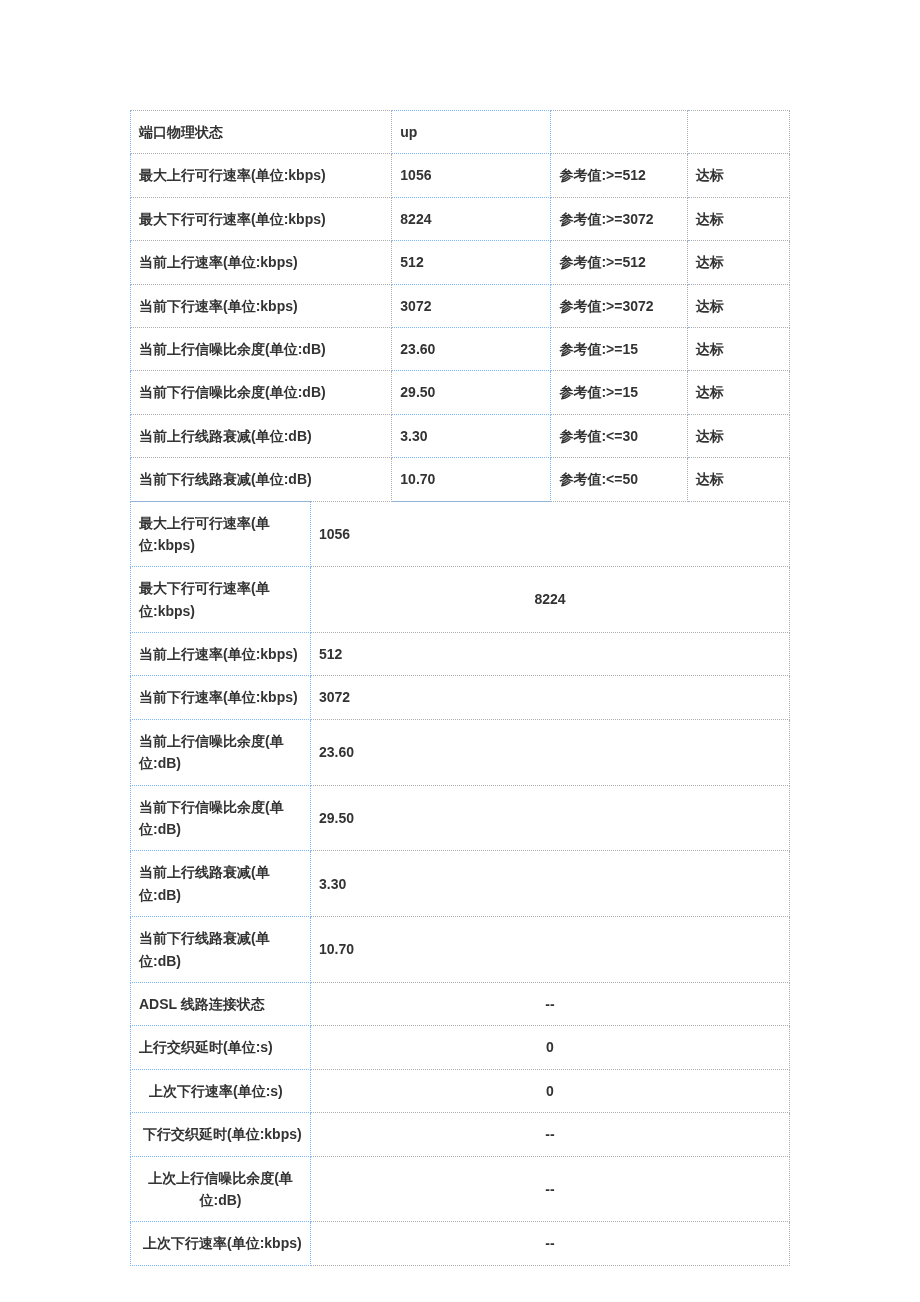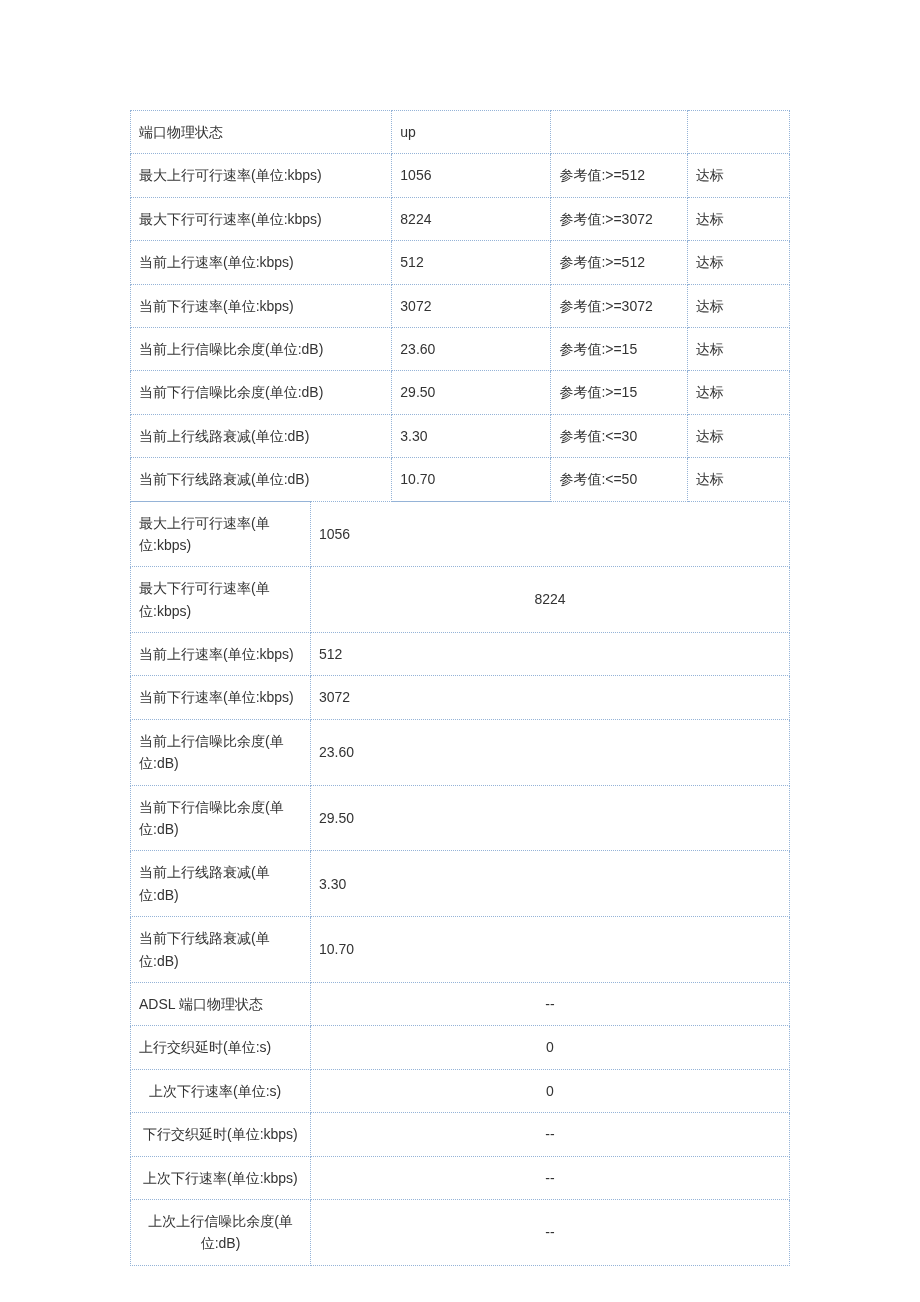--- a/index.html
+++ b/index.html
@@ -11,20 +11,21 @@
     font-size: 14px;
     color: #333;
     width: 920px;
   }
   .page {
     padding: 110px 130px 30px 130px;
   }
   table {
     border-collapse: collapse;
     width: 100%;
+    font-weight: bold;
   }
   td {
     border: 1px dotted #95b3d7;
     padding: 10px 8px;
     vertical-align: middle;
     line-height: 1.6;
   }
 
   .table1 .col-label { width: 230px; }
   .table1 .col-value { width: 140px; }
@@ -130,39 +131,39 @@
       </tr>
       <tr>
         <td class="col-label2">当前上行线路衰减(单位:dB)</td>
         <td class="col-value2">3.30</td>
       </tr>
       <tr>
         <td class="col-label2">当前下行线路衰减(单位:dB)</td>
         <td class="col-value2">10.70</td>
       </tr>
       <tr>
-        <td class="col-label2">ADSL 端口物理状态</td>
+        <td class="col-label2">ADSL 线路连接状态</td>
         <td class="col-value2 center">--</td>
       </tr>
       <tr>
         <td class="col-label2">上行交织延时(单位:s)</td>
         <td class="col-value2 center">0</td>
       </tr>
       <tr>
         <td class="col-label2 indent">上次下行速率(单位:s)</td>
         <td class="col-value2 center">0</td>
       </tr>
       <tr>
         <td class="col-label2" style="padding-left:12px">下行交织延时(单位:kbps)</td>
         <td class="col-value2 center">--</td>
       </tr>
       <tr>
-        <td class="col-label2" style="padding-left:12px">上次下行速率(单位:kbps)</td>
+        <td class="col-label2 center">上次上行信噪比余度(单位:dB)</td>
         <td class="col-value2 center">--</td>
       </tr>
       <tr>
-        <td class="col-label2 center">上次上行信噪比余度(单位:dB)</td>
+        <td class="col-label2" style="padding-left:12px">上次下行速率(单位:kbps)</td>
         <td class="col-value2 center">--</td>
       </tr>
     </tbody>
   </table>
 
 </div>
 
 </body></html>

